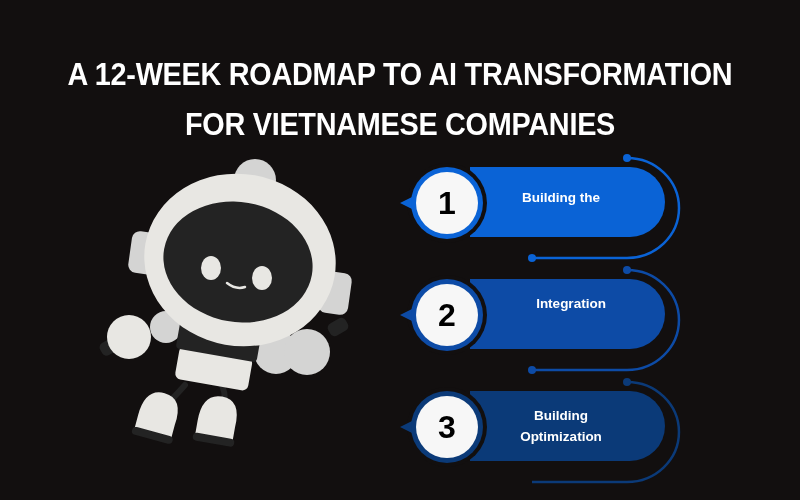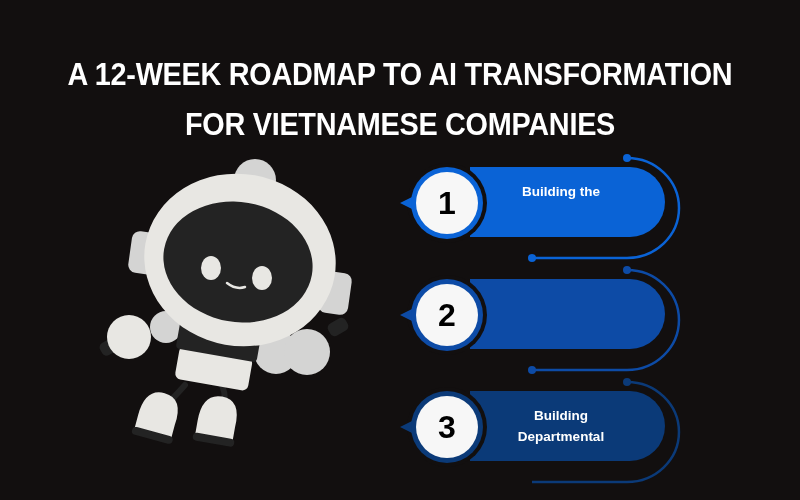--- a/index.html
+++ b/index.html
@@ -89,50 +89,51 @@
     <path d="M627 158 A52 50 0 0 1 627 258 L532 258" stroke="#0a63d6" stroke-width="2.5" fill="none"></path>
     <circle cx="627" cy="158" r="4" fill="#0a63d6"></circle>
     <circle cx="532" cy="258" r="4" fill="#0a63d6"></circle>
     <path d="M470 167 L630 167 A35 35 0 0 1 630 237 L470 237 Z" fill="#0a63d6"></path>
     <circle cx="447" cy="203" r="40" fill="#120f0f"></circle>
     <polygon points="400,203 414,196 414,210" fill="#0a63d6"></polygon>
     <circle cx="447" cy="203" r="36" fill="#0a63d6"></circle>
     <circle cx="447" cy="203" r="31" fill="#f7f7f7"></circle>
   </svg>
   <div class="step-num" style="left:417px;top:183px">1</div>
-  <div class="step-label" style="left:476px;top:181px">
+  <div class="step-label" style="left:476px;top:187px">
     <div>Building the</div>
   </div>
 </div>
 
 <div class="step">
   <svg width="800" height="500" viewBox="0 0 800 500" style="position:absolute;left:0;top:0">
     <path d="M627 270 A52 50 0 0 1 627 370 L532 370" stroke="#0d4ba6" stroke-width="2.5" fill="none"></path>
     <circle cx="627" cy="270" r="4" fill="#0d4ba6"></circle>
     <circle cx="532" cy="370" r="4" fill="#0d4ba6"></circle>
     <path d="M470 279 L630 279 A35 35 0 0 1 630 349 L470 349 Z" fill="#0d4ba6"></path>
     <circle cx="447" cy="315" r="40" fill="#120f0f"></circle>
     <polygon points="400,315 414,308 414,322" fill="#0d4ba6"></polygon>
     <circle cx="447" cy="315" r="36" fill="#0d4ba6"></circle>
     <circle cx="447" cy="315" r="31" fill="#f7f7f7"></circle>
   </svg>
   <div class="step-num" style="left:417px;top:295px">2</div>
   <div class="step-label" style="left:486px;top:293px">
+    <div>Integration</div>
   </div>
 </div>
 
 <div class="step">
   <svg width="800" height="500" viewBox="0 0 800 500" style="position:absolute;left:0;top:0">
     <path d="M627 382 A52 50 0 0 1 627 482 L532 482" stroke="#0b3a78" stroke-width="2.5" fill="none"></path>
     <circle cx="627" cy="382" r="4" fill="#0b3a78"></circle>
     <circle cx="532" cy="470" r="0" fill="#0b3a78"></circle>
     <path d="M470 391 L630 391 A35 35 0 0 1 630 461 L470 461 Z" fill="#0b3a78"></path>
     <circle cx="447" cy="427" r="40" fill="#120f0f"></circle>
     <polygon points="400,427 414,420 414,434" fill="#0b3a78"></polygon>
     <circle cx="447" cy="427" r="36" fill="#0b3a78"></circle>
     <circle cx="447" cy="427" r="31" fill="#f7f7f7"></circle>
   </svg>
   <div class="step-num" style="left:417px;top:407px">3</div>
   <div class="step-label" style="left:476px;top:405px">
     <div>Building</div>
-    <div>Departmental</div>
+    <div>Optimization</div>
   </div>
 </div>
 
 </body></html>

